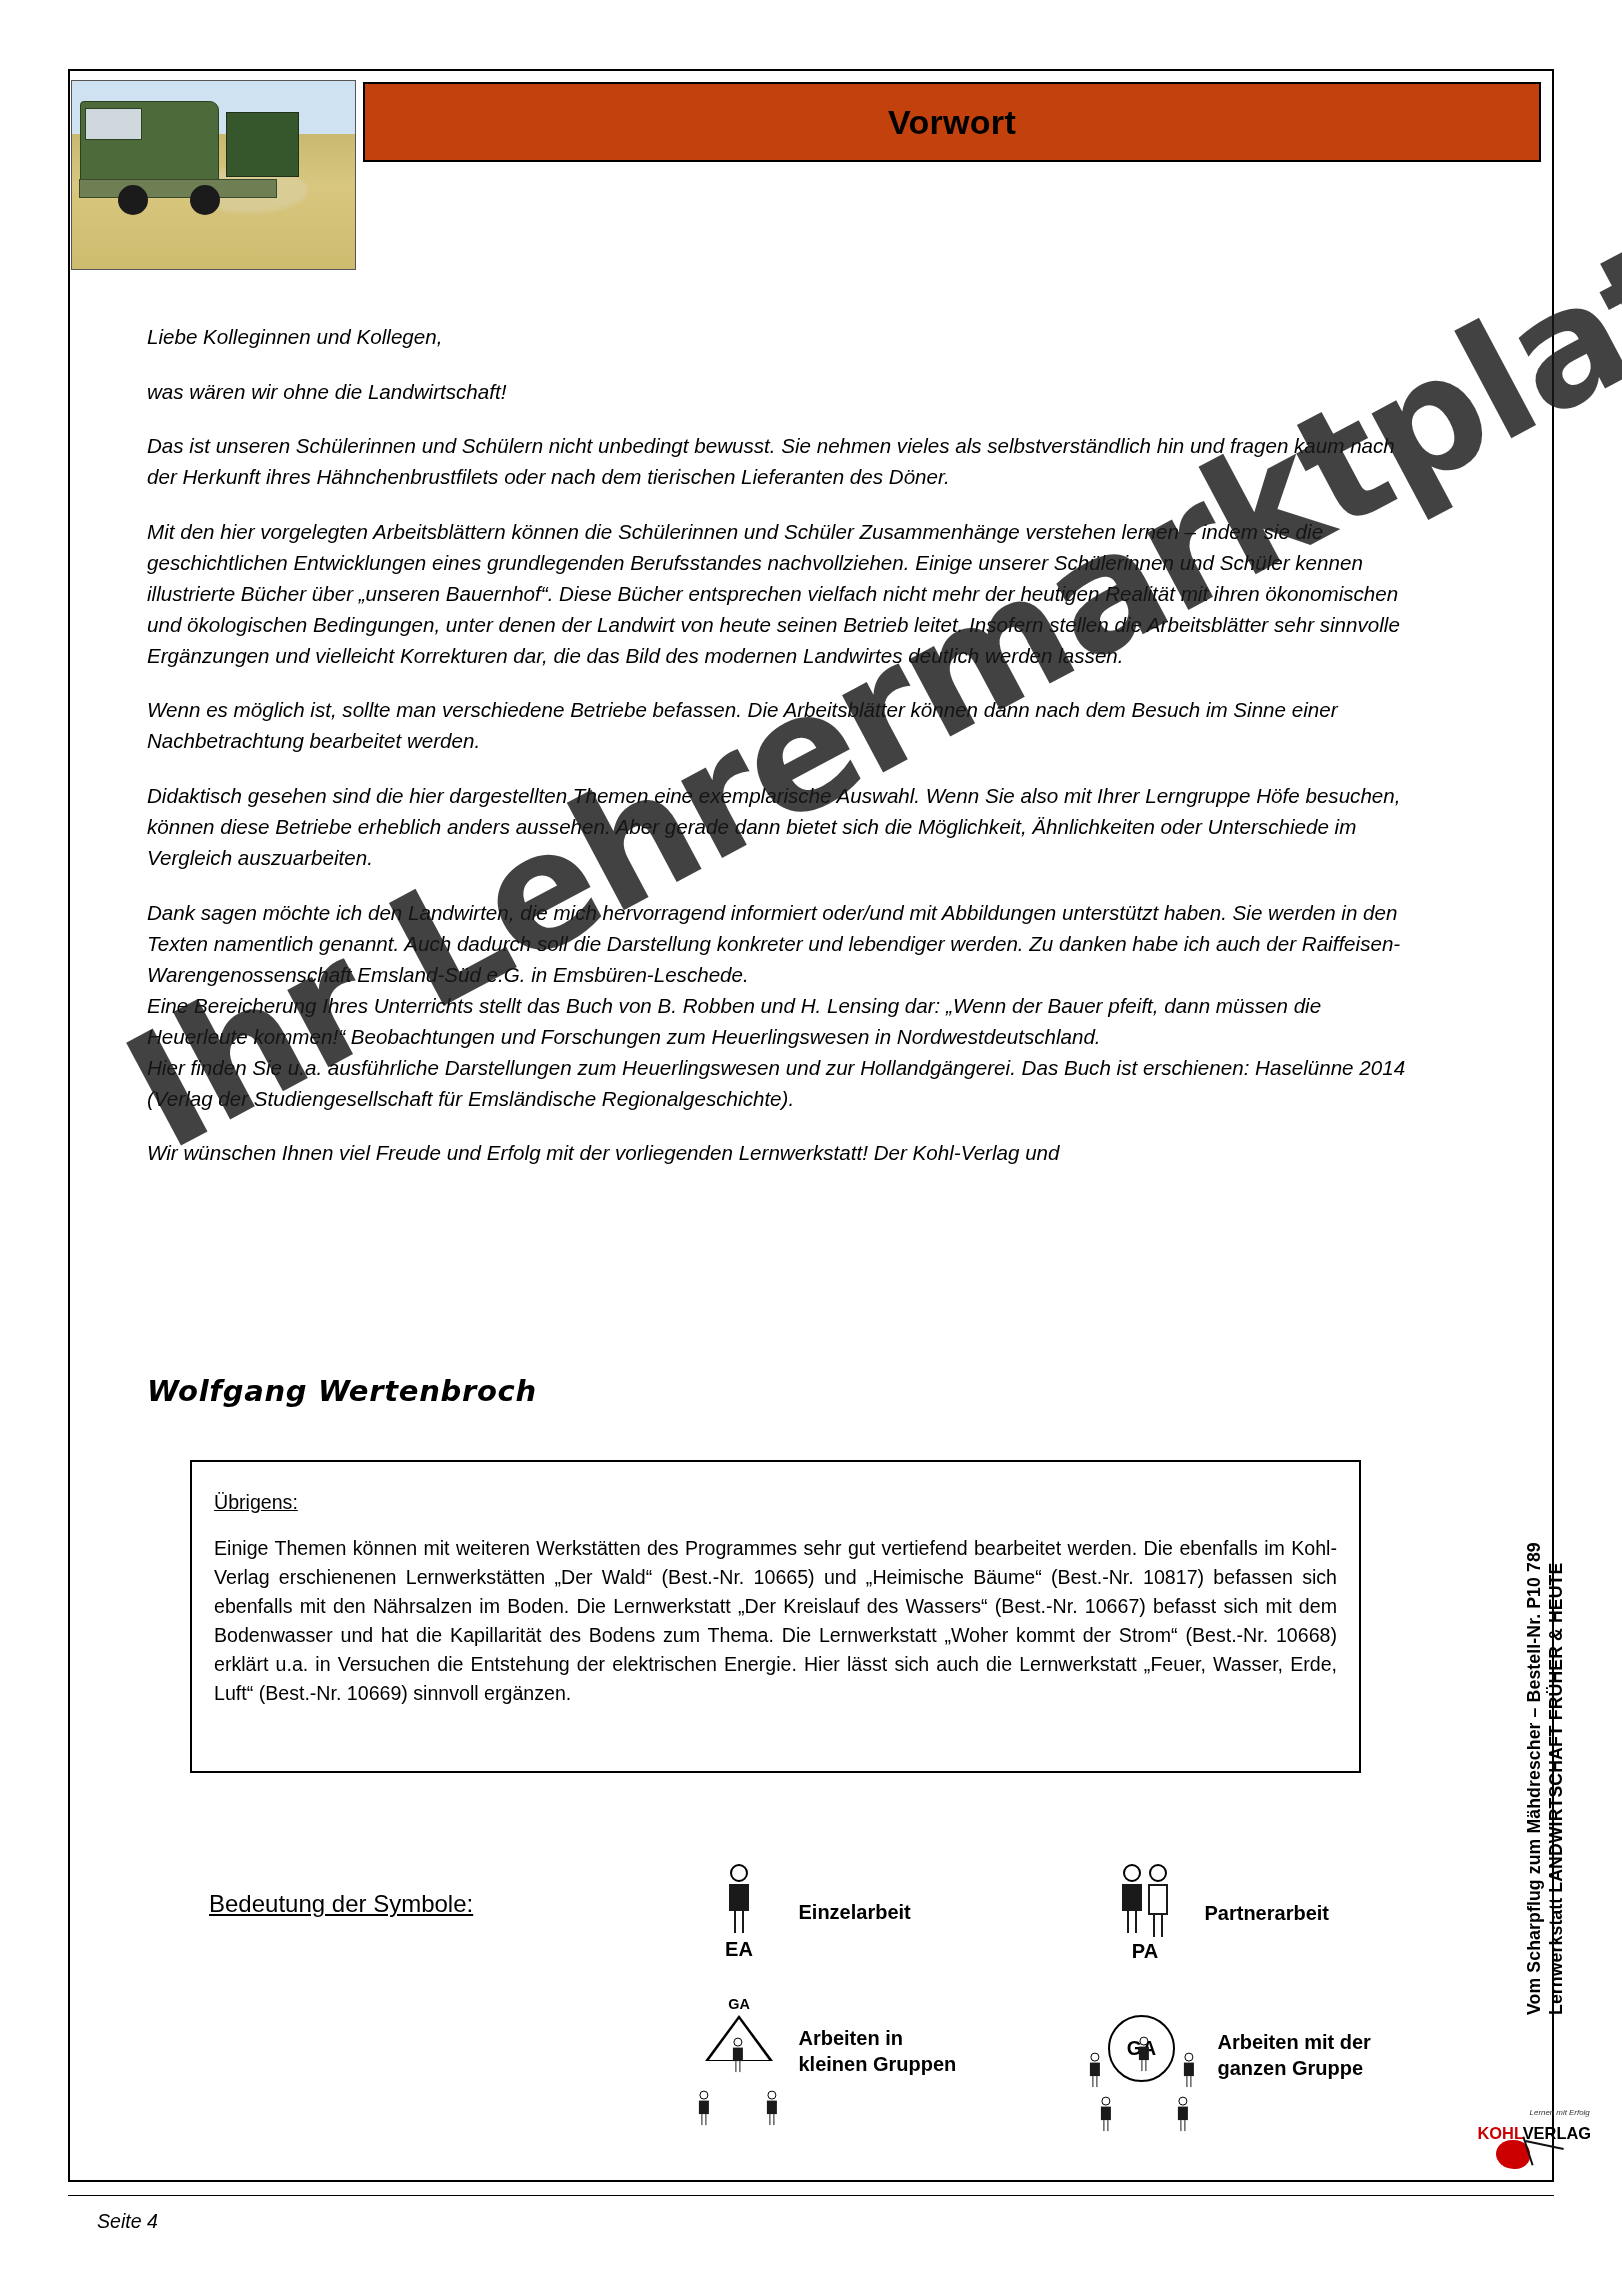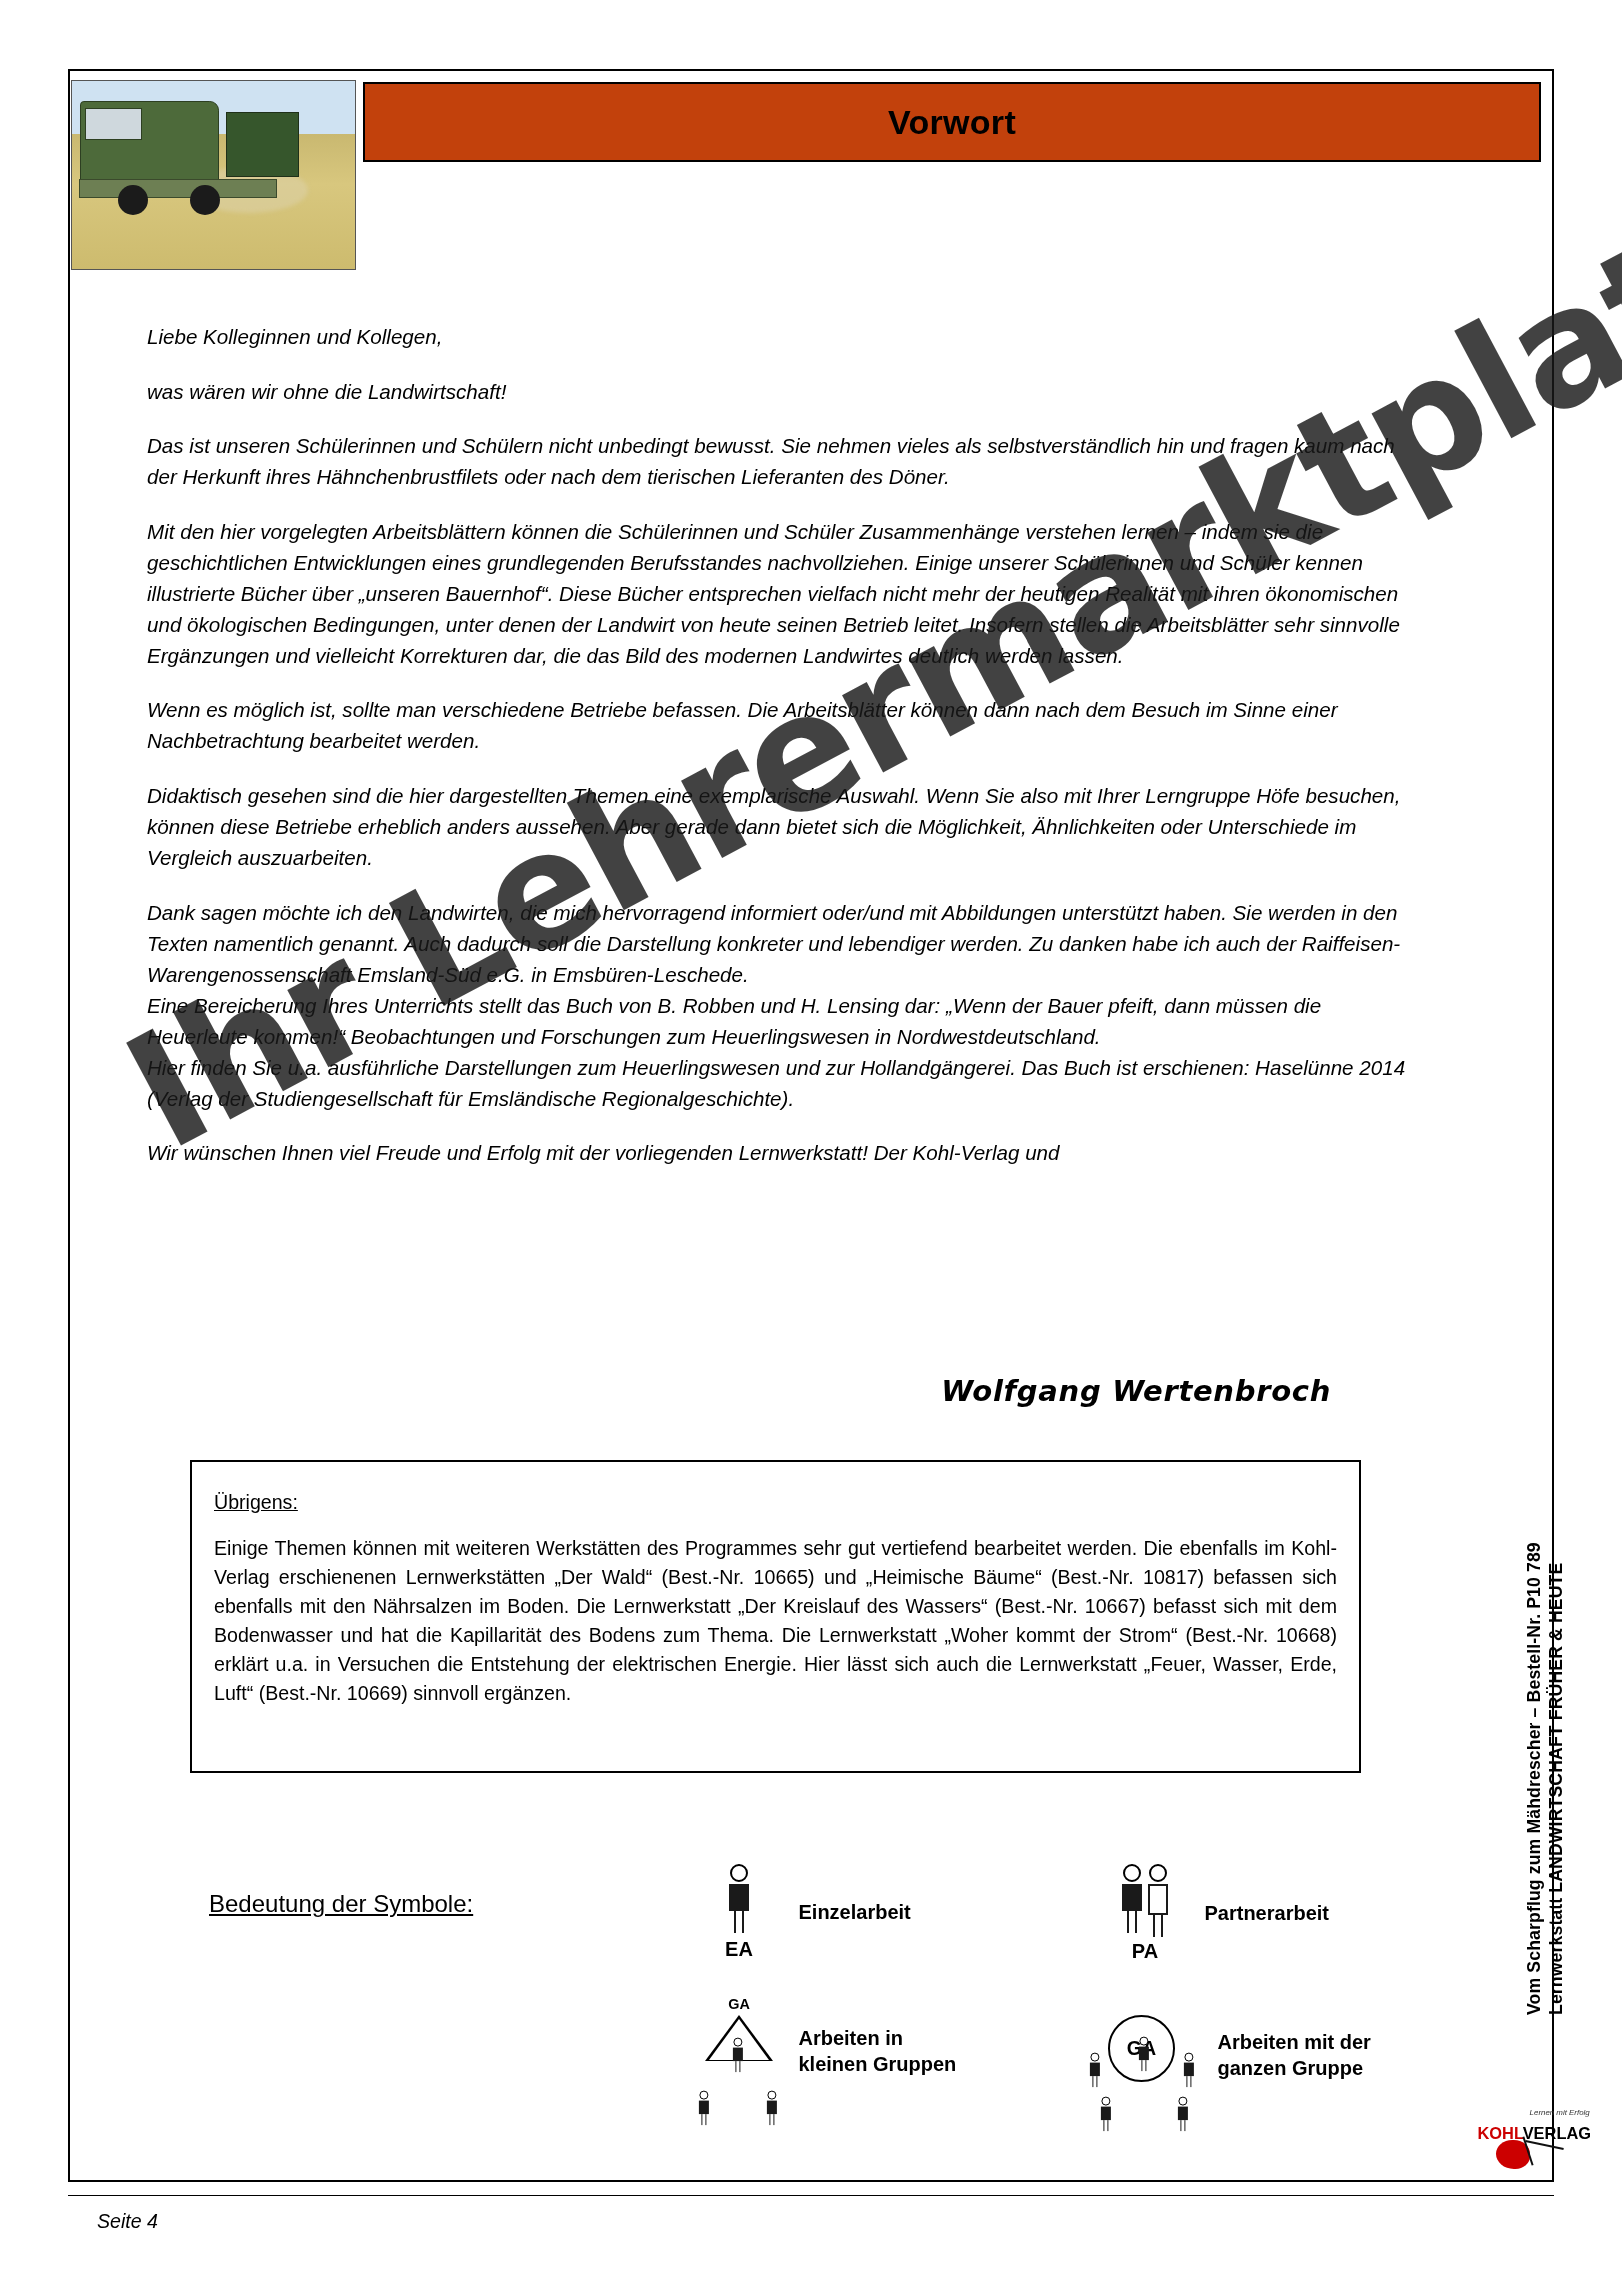--- a/index.html
+++ b/index.html
@@ -128,21 +128,21 @@
   #body-text p.tight {
     margin-bottom: 0;
   }
 
   
   #signature {
     position: absolute;
     left: 147px;
     top: 1374px;
     width: 1269px;
-    text-align: right;
+    text-align: left;
     padding-right: 85px;
     box-sizing: border-box;
     font-family: "DejaVu Sans", sans-serif;
     font-size: 29px;
     font-weight: bold;
     font-style: italic;
     letter-spacing: 0.7px;
   }
 
   

